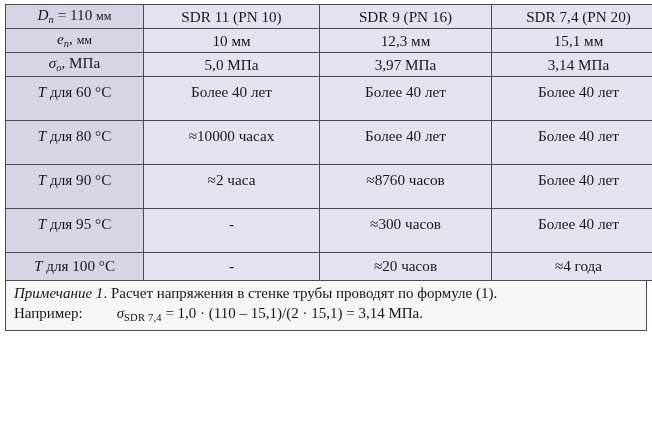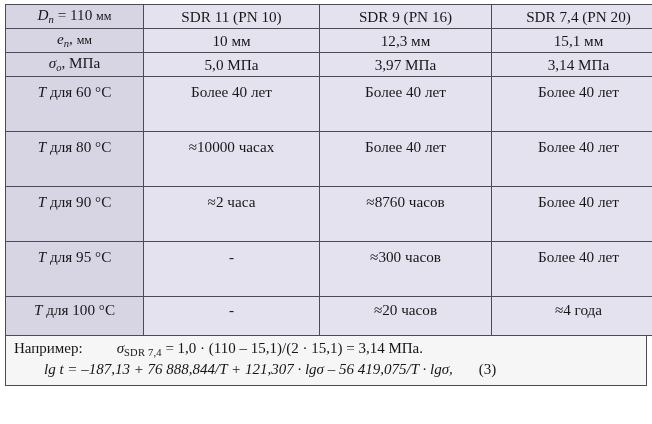--- a/index.html
+++ b/index.html
@@ -25,21 +25,21 @@
 
   
   table.tbl {
     width: 642px;
     border-collapse: collapse;
     table-layout: fixed;
     border: 1px solid #4b4b55;
   }
   table.tbl td {
     border: 1px solid #4b4b55;
-    padding: 11px;
+    padding: 0;
     vertical-align: middle;
     background: #e4e2ee;
     text-align: center;
     font-size: 15.2px;
     line-height: 1.15;
     color: #17171a;
   }
   
   table.tbl td.lbl {
     background: #d7d4e4;
@@ -174,21 +174,21 @@
         <td class="c2">-</td>
         <td class="c3">≈20 часов</td>
         <td class="c4">≈4 года</td>
       </tr>
 
     </tbody>
   </table>
 
   <div class="notes">
     <p>
+      <span class="it">Примечание 1</span><span>. Расчет напряжения в стенке трубы проводят по формуле (1).</span>
+    </p>
+    <p>
       <span>Например:</span><span class="gap-ex"></span><span class="it">σ</span><span class="subu">SDR 7,4</span><span> = 1,0 · (110 – 15,1)/(2 · 15,1) = 3,14 МПа.</span>
-    </p>
-    <p class="indent1">
-      <span class="it">lg t = –187,13 + 76 888,844/T + 121,307 · lgσ – 56 419,075/T · lgσ,</span><span class="eqno">(3)</span>
     </p>
 
   </div>
 
 </div>
 
 </body></html>

